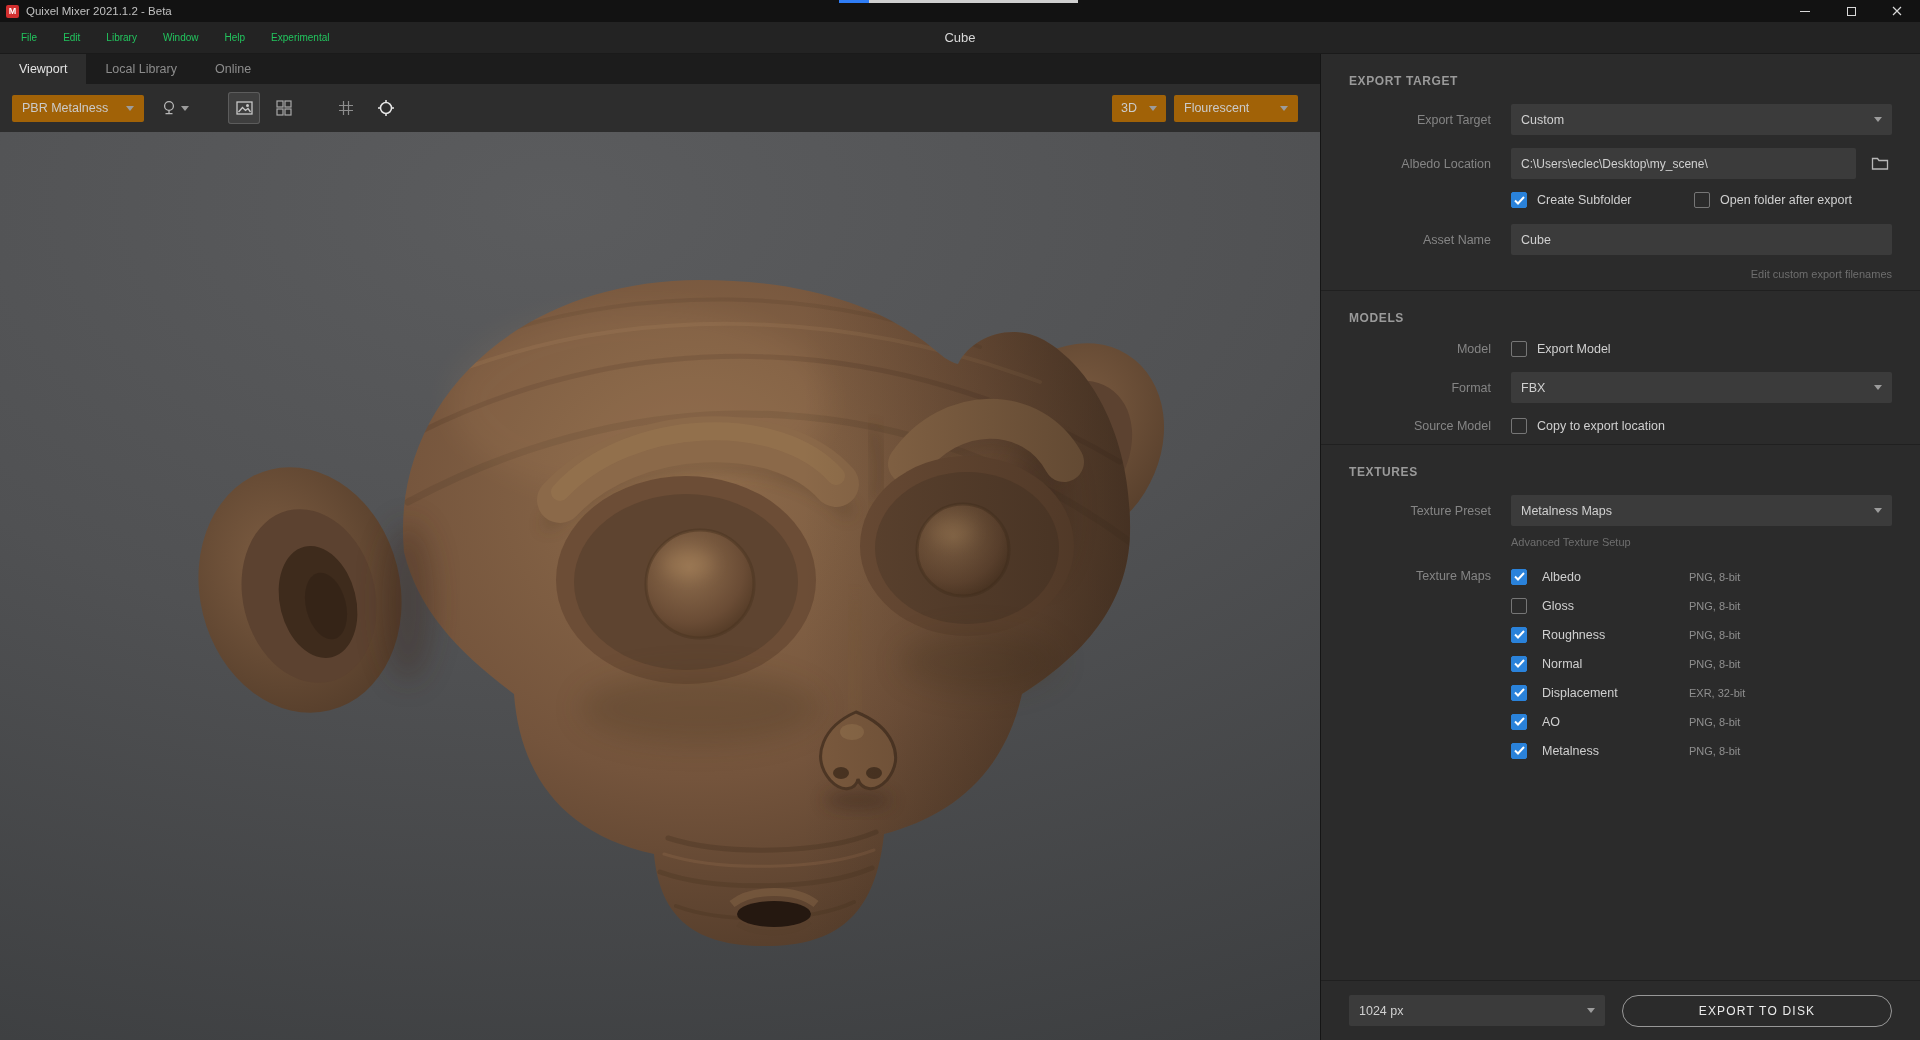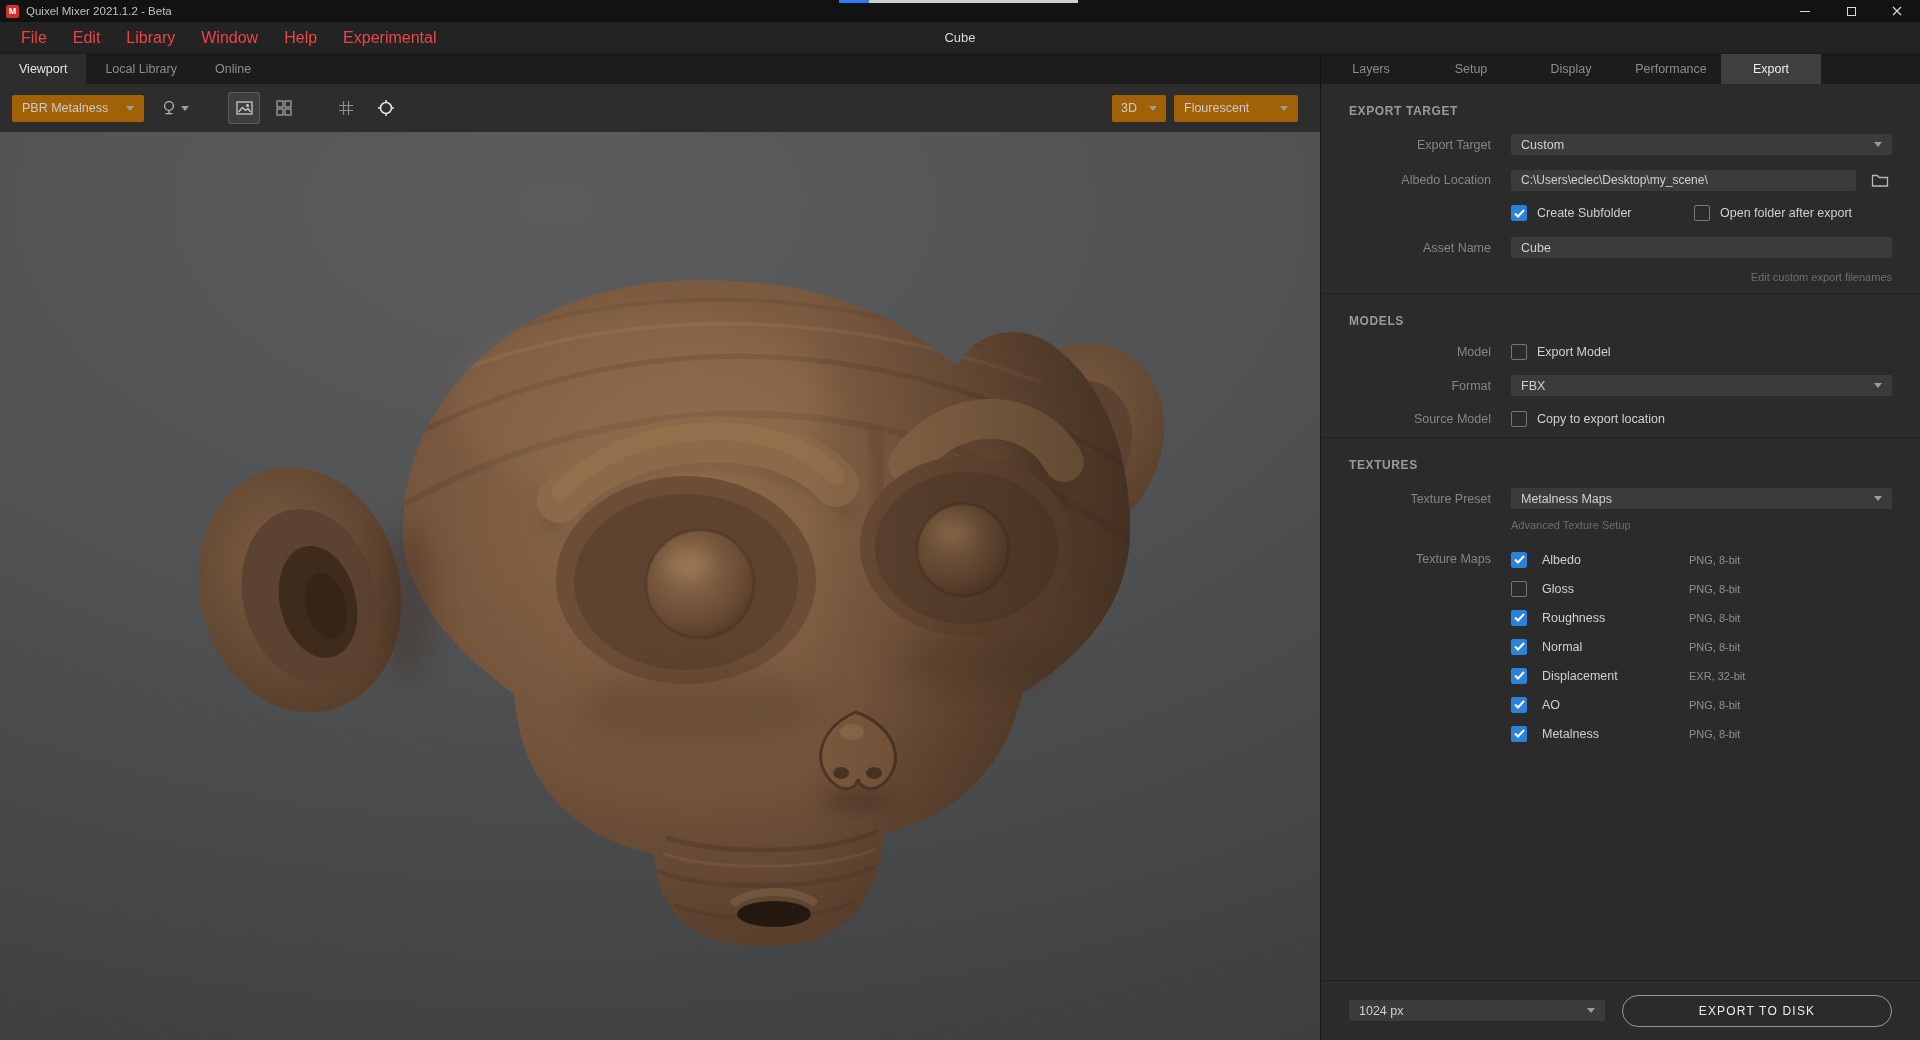--- a/index.html
+++ b/index.html
@@ -17,21 +17,21 @@
   .ts-blue { width:30px; background:#2f7df6; }
   .ts-light { width:209px; background:#cfcfcf; }
   .win-controls { margin-left:auto; display:flex; height:100%; }
   .win-btn { width:46px; height:100%; display:flex; align-items:center; justify-content:center; }
   .glyph-min { width:10px; height:1px; background:#d8d8d8; }
   .glyph-max { width:9px; height:9px; border:1px solid #d8d8d8; }
 
   
   .menubar { height:32px; background:#232323; display:flex; align-items:center; padding-left:8px;
              position:relative; flex:none; border-bottom:1px solid #1a1a1a; }
-  .menu-item { padding:0 13px; font-size:16px; color:#ef4444; height:100%; display:flex; align-items:center; }
+  .menu-item { padding:0 13px; font-size:10px; color:#22c55e; height:100%; display:flex; align-items:center; }
   .doc-title { position:absolute; left:0; right:0; text-align:center; font-size:13px; color:#d8d8d8; pointer-events:none; }
 
   
   .workspace { flex:1; display:flex; min-height:0; }
   .left-col { width:1320px; flex:none; display:flex; flex-direction:column; min-width:0; }
   .right-col { width:600px; flex:none; display:flex; flex-direction:column; background:#2b2b2b; border-left:1px solid #151515; }
 
   .tabbar { height:30px; background:#1c1c1c; display:flex; flex:none; }
   .tab { padding:0 19px; display:flex; align-items:center; font-size:12.5px; color:#8c8c8c; }
   .tab.active { background:#2d2d2d; color:#e3e3e3; }
@@ -60,21 +60,21 @@
   .viewport svg { position:absolute; left:0; top:0; display:block; }
 
   
   .panel { flex:1; display:flex; flex-direction:column; min-height:0; }
   .panel-body { flex:1; padding:0 28px; overflow:hidden; }
   .sec-header { font-size:12px; font-weight:700; letter-spacing:.6px; color:#9a9a9a; margin:20px 0 16px; }
   .prow { display:grid; grid-template-columns:142px 1fr; column-gap:20px; align-items:center; margin-bottom:13px; }
   .prow.top { align-items:start; }
   .plabel { text-align:right; color:#858585; font-size:12.5px; }
   .plabel.top { padding-top:7px; }
-  .field, .pdd { background:#3b3b3b; height:21px; border-radius:2px; display:flex; align-items:center;
+  .field, .pdd { background:#3b3b3b; height:31px; border-radius:2px; display:flex; align-items:center;
                  padding:0 10px; color:#d0d0d0; font-size:12.5px; }
   .pdd .lbl { flex:1; }
   .loc { display:flex; align-items:center; }
   .loc .field { flex:1; margin-right:12px; font-size:12px; }
   .folder-btn { width:24px; height:24px; display:flex; align-items:center; justify-content:center; flex:none; }
   .cb-group { display:flex; }
   .cb-item { display:flex; align-items:center; gap:10px; }
   .cb-item.w { width:183px; flex:none; }
   .cb { width:16px; height:16px; border:1px solid #767676; border-radius:2px; flex:none;
         display:flex; align-items:center; justify-content:center; background:transparent; }
@@ -289,27 +289,20 @@
             <ellipse cx="774" cy="782" rx="37" ry="13" fill="#251810"></ellipse>
             <path d="M 738,792 C 758,804 792,804 810,790" stroke="#57402b" stroke-width="5" opacity="0.5"></path>
           </g>
 
           <path d="M 404,420 C 390,268 520,148 700,148 C 800,148 868,172 910,200 C 934,214 942,228 958,232 C 972,204 1012,190 1044,208 C 1096,238 1132,312 1130,402 C 1128,474 1082,524 1022,562 C 1004,642 952,684 884,702 C 876,778 842,812 772,814 C 700,816 660,790 654,722 C 562,702 520,642 514,562 C 458,520 418,478 404,420 Z" fill="url(#shadeR)"></path>
         </svg>
       </div>
     </div>
 
     <div class="right-col">
-      <div class="tabbar">
-        <div class="tab rtab">Layers</div>
-        <div class="tab rtab">Setup</div>
-        <div class="tab rtab">Display</div>
-        <div class="tab rtab">Performance</div>
-        <div class="tab rtab active">Export</div>
-      </div>
 
       <div class="panel">
         <div class="panel-body">
 
           <div class="sec-header">EXPORT TARGET</div>
 
           <div class="prow">
             <div class="plabel">Export Target</div>
             <div class="pdd">
               <span class="lbl">Custom</span>

